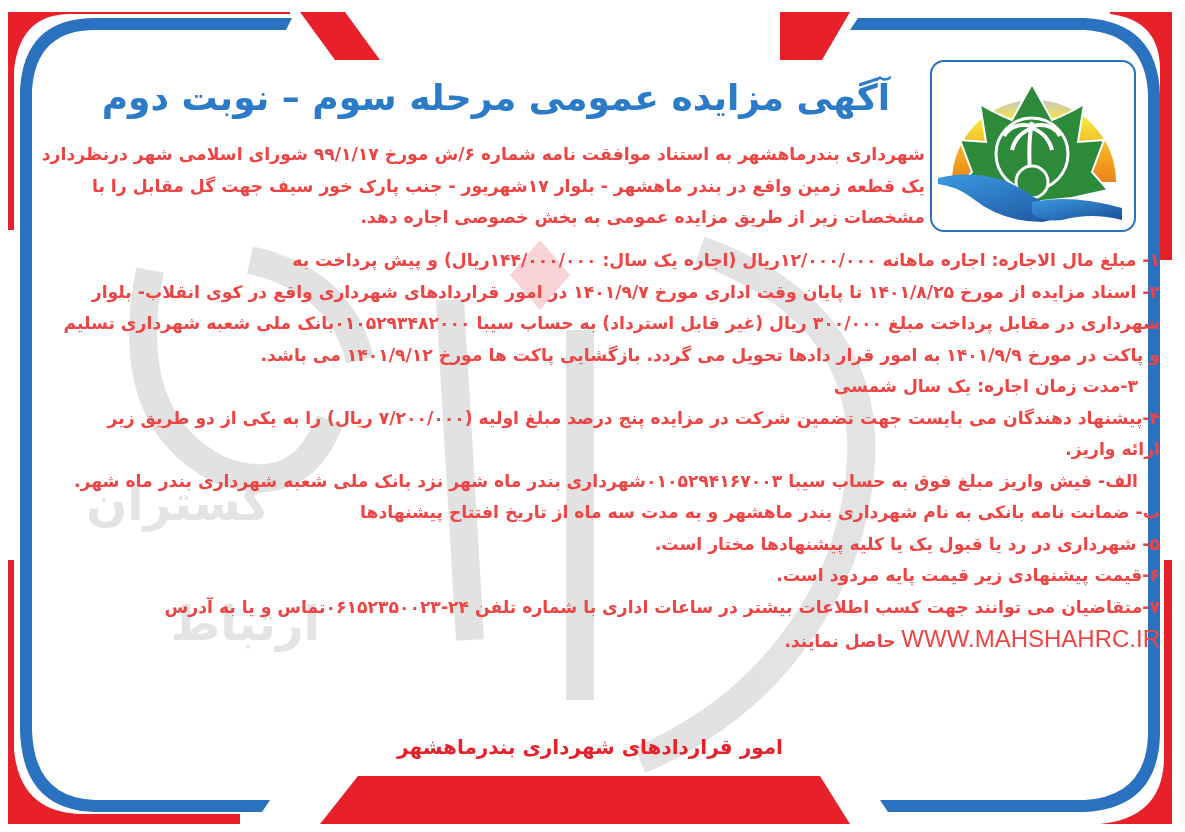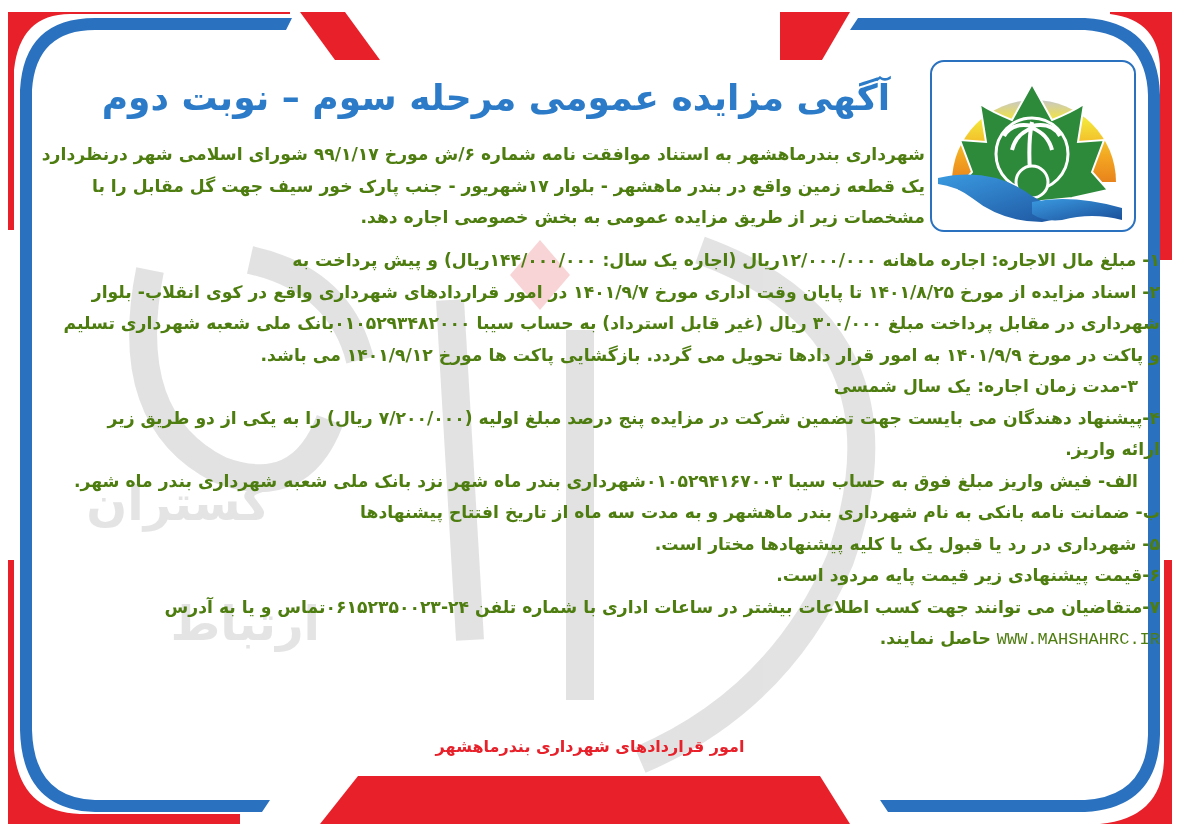--- a/index.html
+++ b/index.html
@@ -46,57 +46,57 @@
       font-size: 36px;
       line-height: 52px;
       white-space: nowrap;
     }
 
     
     .body-text {
       position: absolute;
       direction: rtl;
       text-align: justify;
-      color: #4d7c0f;
+      color: #ef4444;
       font-family: "DejaVu Sans", sans-serif;
       font-weight: bold;
       font-size: 17.2px;
       line-height: 31.5px;
       letter-spacing: -0.2px;
     }
     .intro {
       left: 30px; top: 139px;
       width: 895px;
     }
     .intro p { text-align-last: right; }
     .items {
       left: 30px; top: 245px;
       width: 1130px;
     }
     .items p { text-align-last: right; }
     .items .indent { padding-right: 22px; }
     .url {
       direction: ltr;
       unicode-bidi: embed;
-      font-family: Liberation Mono, monospace;
+      font-family: Liberation Sans, sans-serif;
       font-weight: normal;
-      font-size: 17px;
+      font-size: 24px;
       letter-spacing: 0px;
     }
 
     .footer-title {
       position: absolute;
       left: 330px; top: 725px;
       width: 520px; height: 44px;
       direction: rtl;
       text-align: center;
       color: #e8202a;
       font-family: "DejaVu Sans", sans-serif;
       font-weight: bold;
-      font-size: 16px;
+      font-size: 20px;
       line-height: 44px;
       white-space: nowrap;
     }
   </style>
 </head>
 <body>
 
 <div class="page">
 
   <svg class="frame-svg" viewBox="0 0 1185 832">

